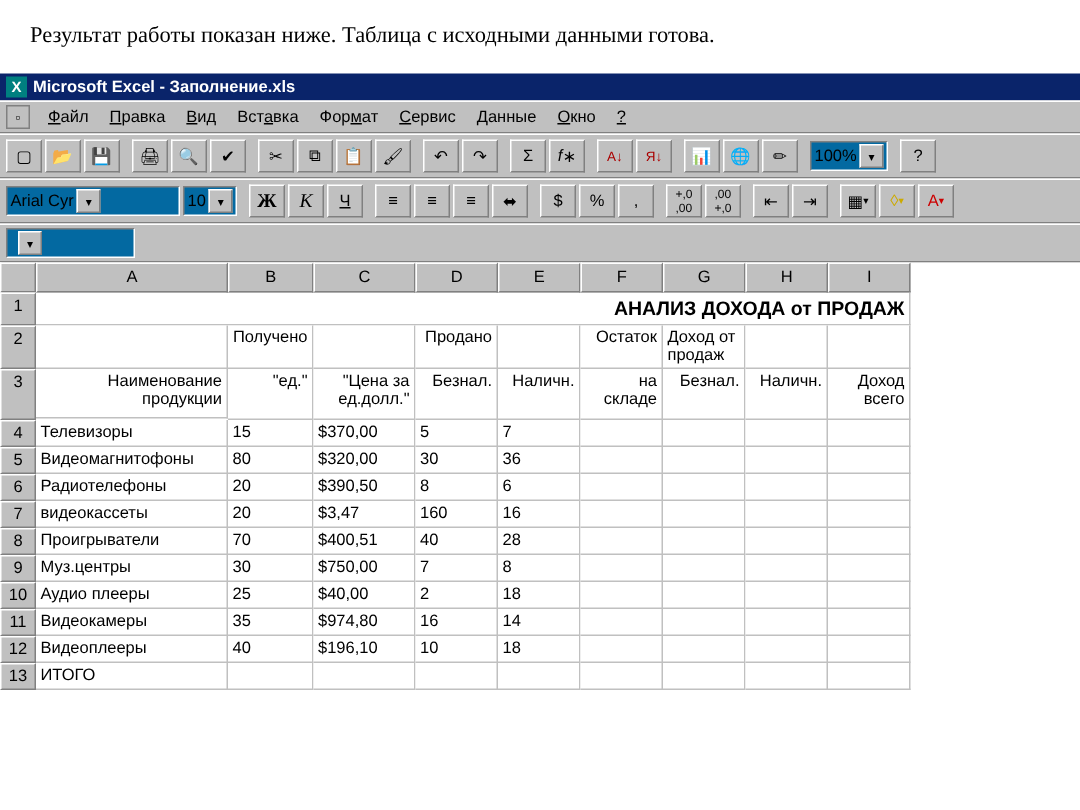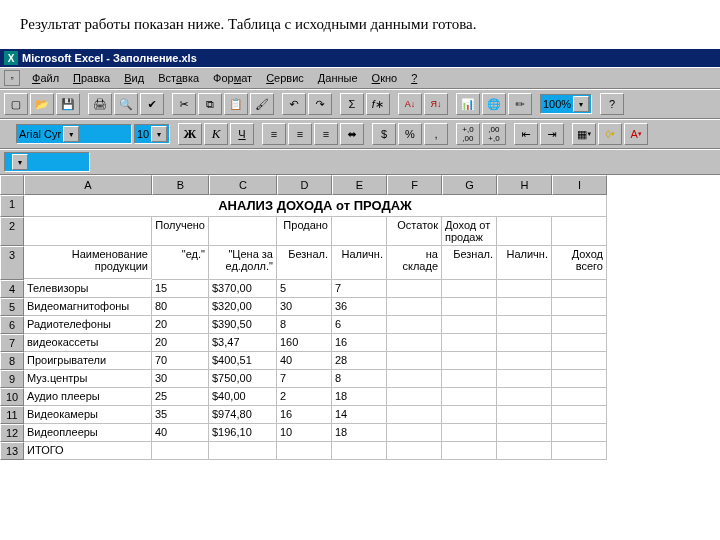--- a/index.html
+++ b/index.html
@@ -6,32 +6,32 @@
 .caption{padding:16px 20px;font-size:15px;font-family:Georgia,serif;color:#000}
 .titlebar{background:linear-gradient(#0a246a,#0a246a);color:#fff;padding:2px 4px;font-size:11px;font-weight:bold;display:flex;align-items:center;gap:4px}
 .titlebar .xicon{width:14px;height:14px;background:#008080;color:#fff;display:inline-flex;align-items:center;justify-content:center;font-size:10px;font-weight:bold}
 .menubar{background:#c0c0c0;padding:2px 4px;display:flex;gap:2px;border-bottom:1px solid #808080;border-top:1px solid #fff}
 .menubar .ctrl{width:14px;height:14px;background:#c0c0c0;border:1px solid #808080;display:inline-flex;align-items:center;justify-content:center;font-size:9px;margin-right:4px}
 .menubar span.mi{padding:2px 6px;cursor:default}
 .mi u{text-decoration:underline}
 .toolbar{background:#c0c0c0;padding:3px 4px;display:flex;gap:2px;align-items:center;border-bottom:1px solid #808080;border-top:1px solid #fff}
 .tb{width:22px;height:20px;background:#c0c0c0;border:1px solid;border-color:#fff #808080 #808080 #fff;display:inline-flex;align-items:center;justify-content:center;font-size:11px;color:#000}
 .sep{width:4px}
-.combo{background:#0ea5e9;border:1px solid;border-color:#808080 #fff #fff #808080;height:18px;display:inline-flex;align-items:center;padding:0 2px;font-size:11px}
+.combo{background:#0369a1;border:1px solid;border-color:#808080 #fff #fff #808080;height:18px;display:inline-flex;align-items:center;padding:0 2px;font-size:11px}
 .combo .dd{width:14px;height:14px;background:#c0c0c0;border:1px solid;border-color:#fff #808080 #808080 #fff;display:inline-flex;align-items:center;justify-content:center;margin-left:2px;font-size:8px}
-.fmtbar{background:#c0c0c0;padding:3px 16px;display:flex;gap:2px;align-items:center;border-bottom:1px solid #808080;border-top:1px solid #fff}
+.fmtbar{background:#c0c0c0;padding:3px 4px;display:flex;gap:2px;align-items:center;border-bottom:1px solid #808080;border-top:1px solid #fff}
 .bold{font-weight:bold;font-family:'Times New Roman',serif;font-size:13px}
 .ital{font-style:italic;font-family:'Times New Roman',serif;font-size:13px}
 .sheet{display:grid;grid-template-columns:24px 128px 57px 68px 55px 55px 55px 55px 55px 55px;border-collapse:collapse;background:#fff}
 .hdr{background:#c0c0c0;border:1px solid;border-color:#fff #808080 #808080 #fff;text-align:center;padding:3px 2px;font-size:11px;color:#000}
 .rowh{background:#c0c0c0;border:1px solid;border-color:#fff #808080 #808080 #fff;text-align:center;padding:2px;font-size:11px}
 .cell{border-right:1px solid #c0c0c0;border-bottom:1px solid #c0c0c0;padding:2px 3px;font-size:11px;color:#000;background:#fff}
 .cell.r{text-align:left}
 .cell.c{text-align:right}
-.title-row{grid-column:2/11;font-weight:bold;font-size:13px;text-align:center;padding:3px;border-right:1px solid #c0c0c0;border-bottom:1px solid #c0c0c0;font-family:Arial}
+.title-row{grid-column:2/11;font-weight:bold;font-size:13px;text-align:right;padding:3px;border-right:1px solid #c0c0c0;border-bottom:1px solid #c0c0c0;font-family:Arial}
 .namebox-row{background:#c0c0c0;display:flex;align-items:center;padding:2px 4px;border-bottom:1px solid #808080;border-top:1px solid #fff}
 </style>
 </head>
 <body>
 
 <div class="caption">Результат работы показан ниже. Таблица с исходными данными готова.</div>
 
 <div class="titlebar">
   <span class="xicon">X</span>
   <span>Microsoft Excel - Заполнение.xls</span>

